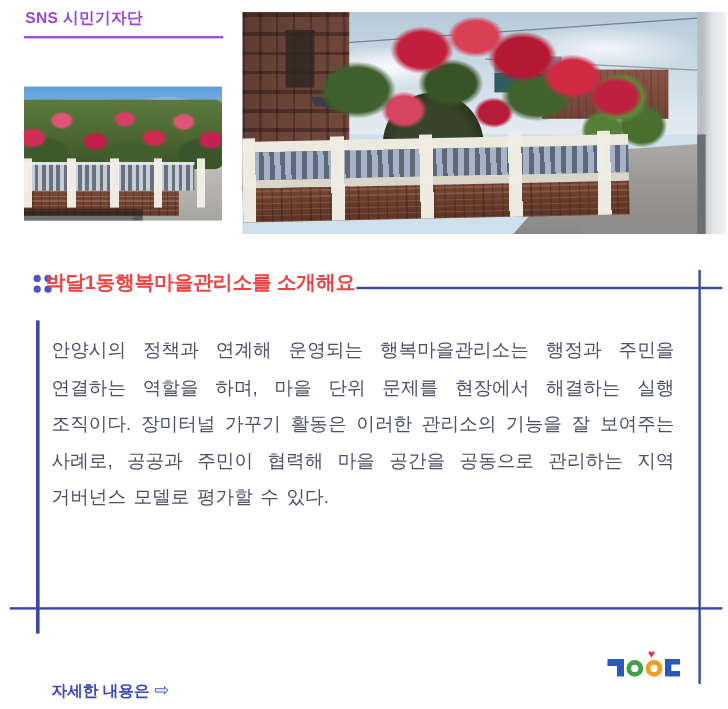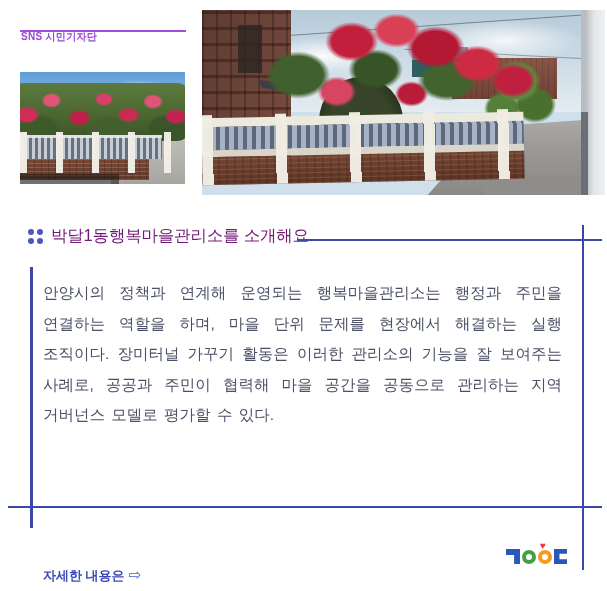--- a/index.html
+++ b/index.html
@@ -1,21 +1,21 @@
 <!DOCTYPE html>
 <html><head>
 <meta charset="utf-8">
 <style>
   * { margin:0; padding:0; box-sizing:border-box; }
   html,body { background:#ffffff; }
   body { font-family:"Liberation Sans","DejaVu Sans",sans-serif; }
   .page { position:relative; width:607px; height:591px; background:#ffffff; overflow:hidden; }
 
   
-  .kicker { position:absolute; left:21px; top:30px; font-size:10px; font-weight:bold;
+  .kicker { position:absolute; left:21px; top:6px; font-size:13px; font-weight:bold;
             color:#9a46d6; letter-spacing:.3px; }
   .purple-rule { position:absolute; left:20px; top:30px; width:166px; height:2px; background:#a050dd; }
   .headline { position:absolute; left:20px; top:37px; width:180px;
               font-size:13.5px; line-height:1.32; font-weight:bold; color:#1c1c1e; }
 
   
   .photo { position:absolute; overflow:hidden; background:#cfe0ec; }
   .photo * { position:absolute; }
   .photo-left { left:20px; top:72px; width:165px; height:112px; }
   .photo-right { left:202px; top:10px; width:403px; height:185px; }
@@ -118,22 +118,22 @@
   .pr-posts { left:0; top:-4%; width:100%; height:104%;
     background:repeating-linear-gradient(90deg, rgba(240,237,228,.98) 0 11px, rgba(0,0,0,0) 11px 74px); }
   .pr-pillar { right:0; top:0; width:6%; height:100%;
     background:linear-gradient(90deg,#b9bcc0 0 18%, #e3e6e9 55%, #eff1f3 100%); }
   .pr-pillar-dark { right:4.2%; top:55%; width:1.8%; height:45%; background:#6a6f76; }
 
   
   .dots-icon { position:absolute; left:28px; top:229px; width:16px; height:16px;
     display:grid; grid-template-columns:6px 6px; grid-template-rows:6px 6px; gap:3px; }
   .dots-icon i { width:6px; height:6px; border-radius:50%; background:#4c55c2; }
-  .section-title { position:absolute; left:51px; top:225px; font-size:16.5px; font-weight:normal;
-    color:#701a75; letter-spacing:-.2px; }
+  .section-title { position:absolute; left:38px; top:225px; font-size:16.5px; font-weight:bold;
+    color:#ef4444; letter-spacing:-.2px; }
   .title-line  { position:absolute; left:297px; top:239px; width:305px; height:2px; background:#3a49a5; }
   .frame-left  { position:absolute; left:30px;  top:267px; width:2.5px; height:261px; background:#3a49a5; }
   .frame-right { position:absolute; left:582px; top:225px; width:2px;  height:345px; background:#3a49a5; }
   .frame-bottom{ position:absolute; left:8px;   top:506px; width:594px; height:2px;  background:#3a49a5; }
 
   .body-text { position:absolute; left:43px; top:278px; width:519px;
     font-size:15.5px; line-height:30.5px; color:#4b5065;
     text-align:justify; word-break:keep-all; word-spacing:2px; }
   .body-text p + p { margin-top:9px;font-weight:bold; }
 

